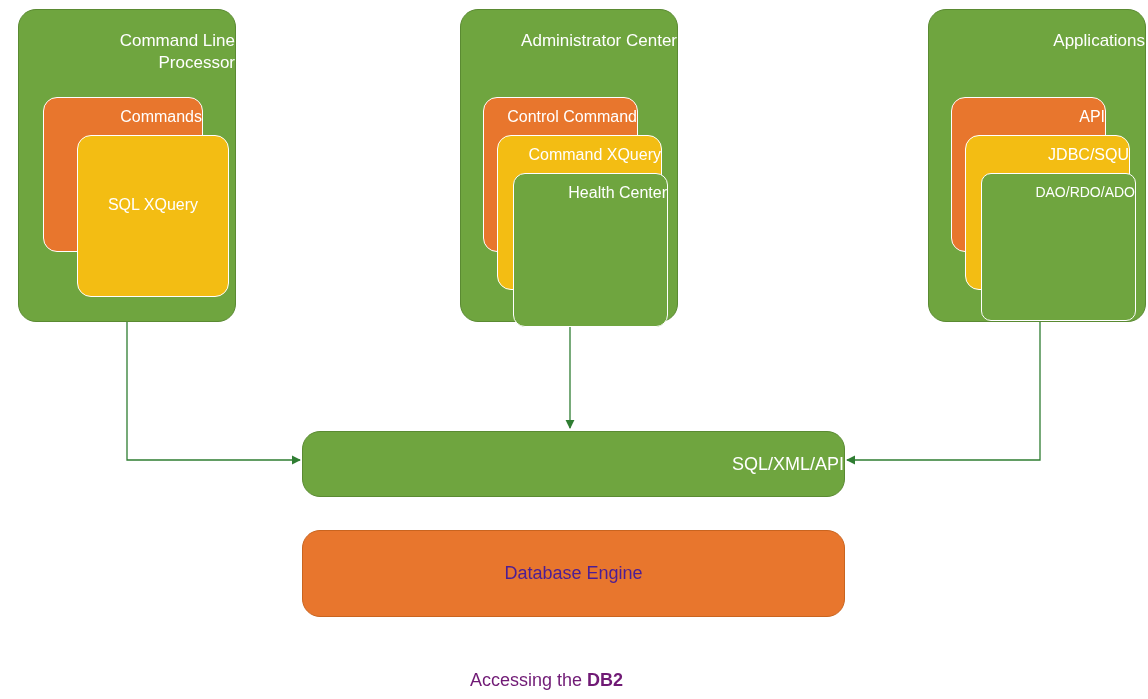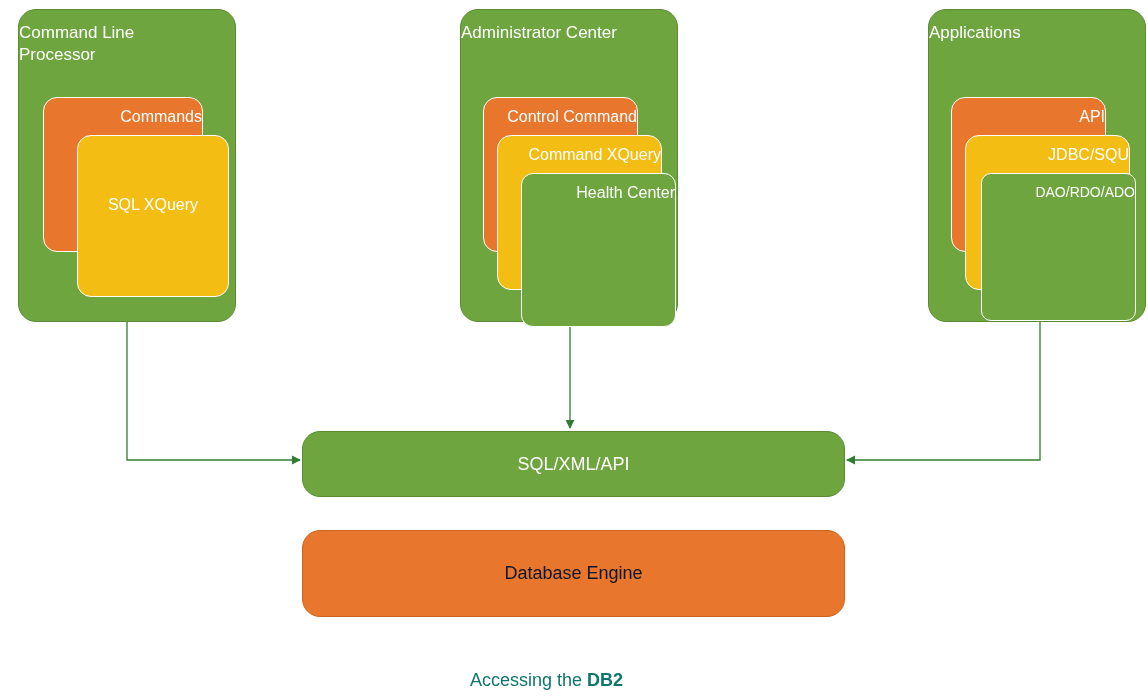--- a/index.html
+++ b/index.html
@@ -31,43 +31,43 @@
   }
   .green-card {
     background: #6FA53F;
     border: 1px solid #fff;
   }
   .orange-box {
     background: #E8762D;
     border: 1px solid #c9641f;
   }
   .top-title {
-    text-align: left;
-    padding-top: 12px;
+    text-align: right;
+    padding-top: 20px;
     font-size: 17px;
     line-height: 1.3;
   }
   .card-label {
     text-align: right;
     padding-top: 10px;
     font-size: 16px;
   }
   .card-label-inner {
     text-align: center;
     padding-top: 60px;
     font-size: 16px;
   }
   .mid-label {
-    text-align: center;
+    text-align: right;
     padding-top: 22px;
     font-size: 18px;
   }
   .caption {
     position: absolute;
-    color: #0f766e;
+    color: #701a75;
     font-size: 18px;
   }
   .caption b { font-weight: bold; }
   svg.connectors {
     position: absolute;
     left: 0; top: 0;
     width: 1148px;
     height: 699px;
     pointer-events: none;
   }
@@ -106,21 +106,21 @@
   <div class="top-title">Administrator Center</div>
 
   <div class="box orange-card" style="left:22px; top:87px; width:155px; height:155px; border-radius:14px;">
     <div class="card-label">Control Command</div>
   </div>
 
   <div class="box yellow-card" style="left:36px; top:125px; width:165px; height:155px; border-radius:14px;">
     <div class="card-label">Command XQuery</div>
   </div>
 
-  <div class="box green-card" style="left:60px; top:163px; width:155px; height:154px; border-radius:12px;">
+  <div class="box green-card" style="left:52px; top:163px; width:155px; height:154px; border-radius:12px;">
     <div class="card-label">Health Center</div>
   </div>
 </div>
 
 <div class="box green-box" style="left:928px; top:9px; width:218px; height:313px;">
   <div class="top-title">Applications</div>
 
   <div class="box orange-card" style="left:22px; top:87px; width:155px; height:155px; border-radius:14px;">
     <div class="card-label">API</div>
   </div>
@@ -132,18 +132,18 @@
   <div class="box green-card" style="left:52px; top:163px; width:155px; height:148px; border-radius:10px;">
     <div class="card-label" style="font-size:14px;">DAO/RDO/ADO</div>
   </div>
 </div>
 
 <div class="box green-box" style="left:302px; top:431px; width:543px; height:66px;">
   <div class="mid-label">SQL/XML/API</div>
 </div>
 
 <div class="box orange-box" style="left:302px; top:530px; width:543px; height:87px;">
-  <div style="text-align:center; padding-top:32px; font-size:18px; color:#0f172a;">Database Engine</div>
+  <div style="text-align:center; padding-top:32px; font-size:18px; color:#4c1d95;">Database Engine</div>
 </div>
 
 <div class="caption" style="left:470px; top:670px;">
   <span>Accessing the </span><b>DB2</b>
 </div>
 
 </body></html>

